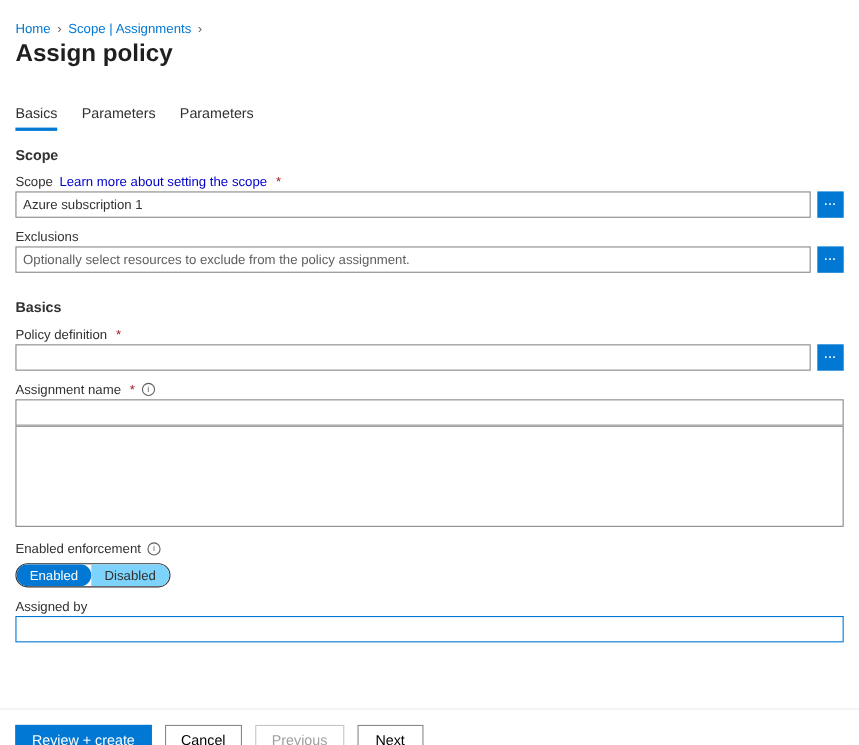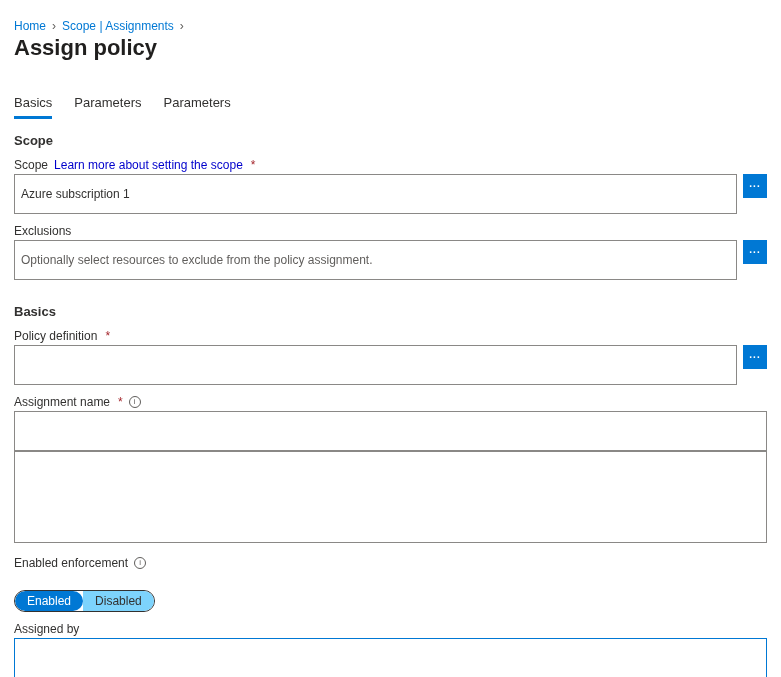--- a/index.html
+++ b/index.html
@@ -77,21 +77,21 @@
     line-height: 1;
     color: #605e5c;
   }
   .row-with-btn {
     display: flex;
     gap: 6px;
     align-items: stretch;
   }
   .text-input {
     width: 100%;
-    height: 40px;
+    height: 24px;
     border: 1px solid #8a8886;
     padding: 0 6px;
     font-size: 12px;
     font-family: inherit;
     color: #323130;
     background: #fff;
   }
   .text-input::placeholder { color: #605e5c; }
   .text-input.focused {
     border: 1px solid #0078d4;
@@ -117,21 +117,21 @@
     letter-spacing: 1px;
     font-size: 10px;
     padding-bottom: 6px;
   }
   .toggle-group {
     display: inline-flex;
     border: 1px solid #323130;
     border-radius: 12px;
     overflow: hidden;
     height: 22px;
-    margin-top: 18px;
+    margin-top: 4px;
   }
   .toggle-opt {
     padding: 0 12px;
     font-size: 12px;
     display: flex;
     align-items: center;
     cursor: pointer;
     background: #7dd3fc;
     color: #323130;
     border: none;

